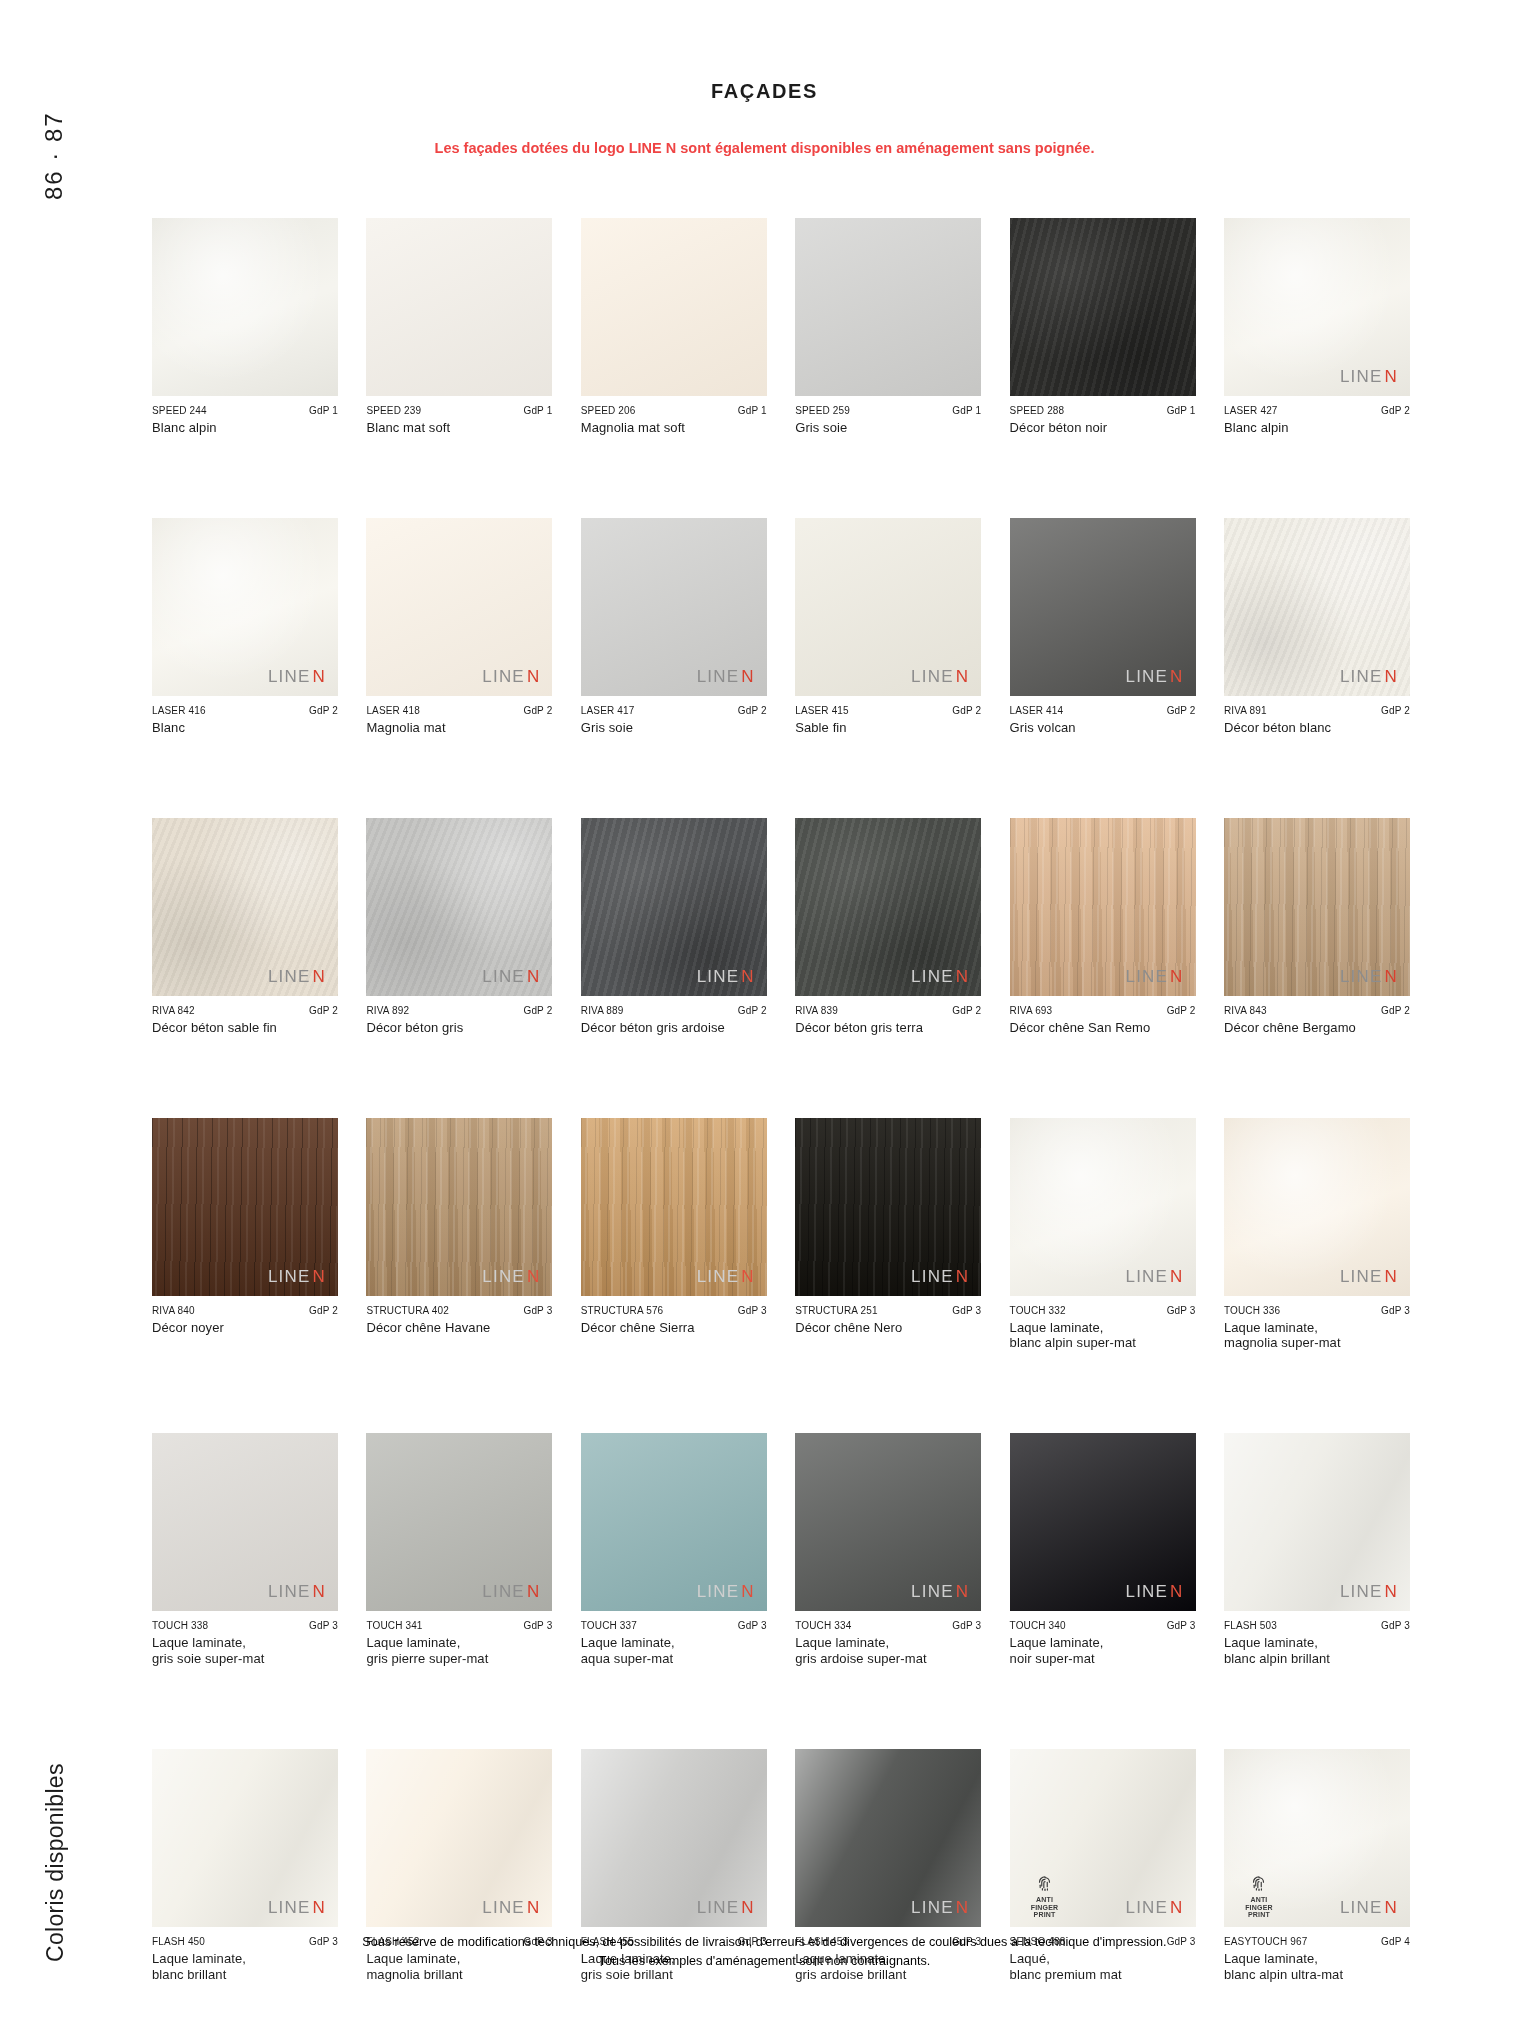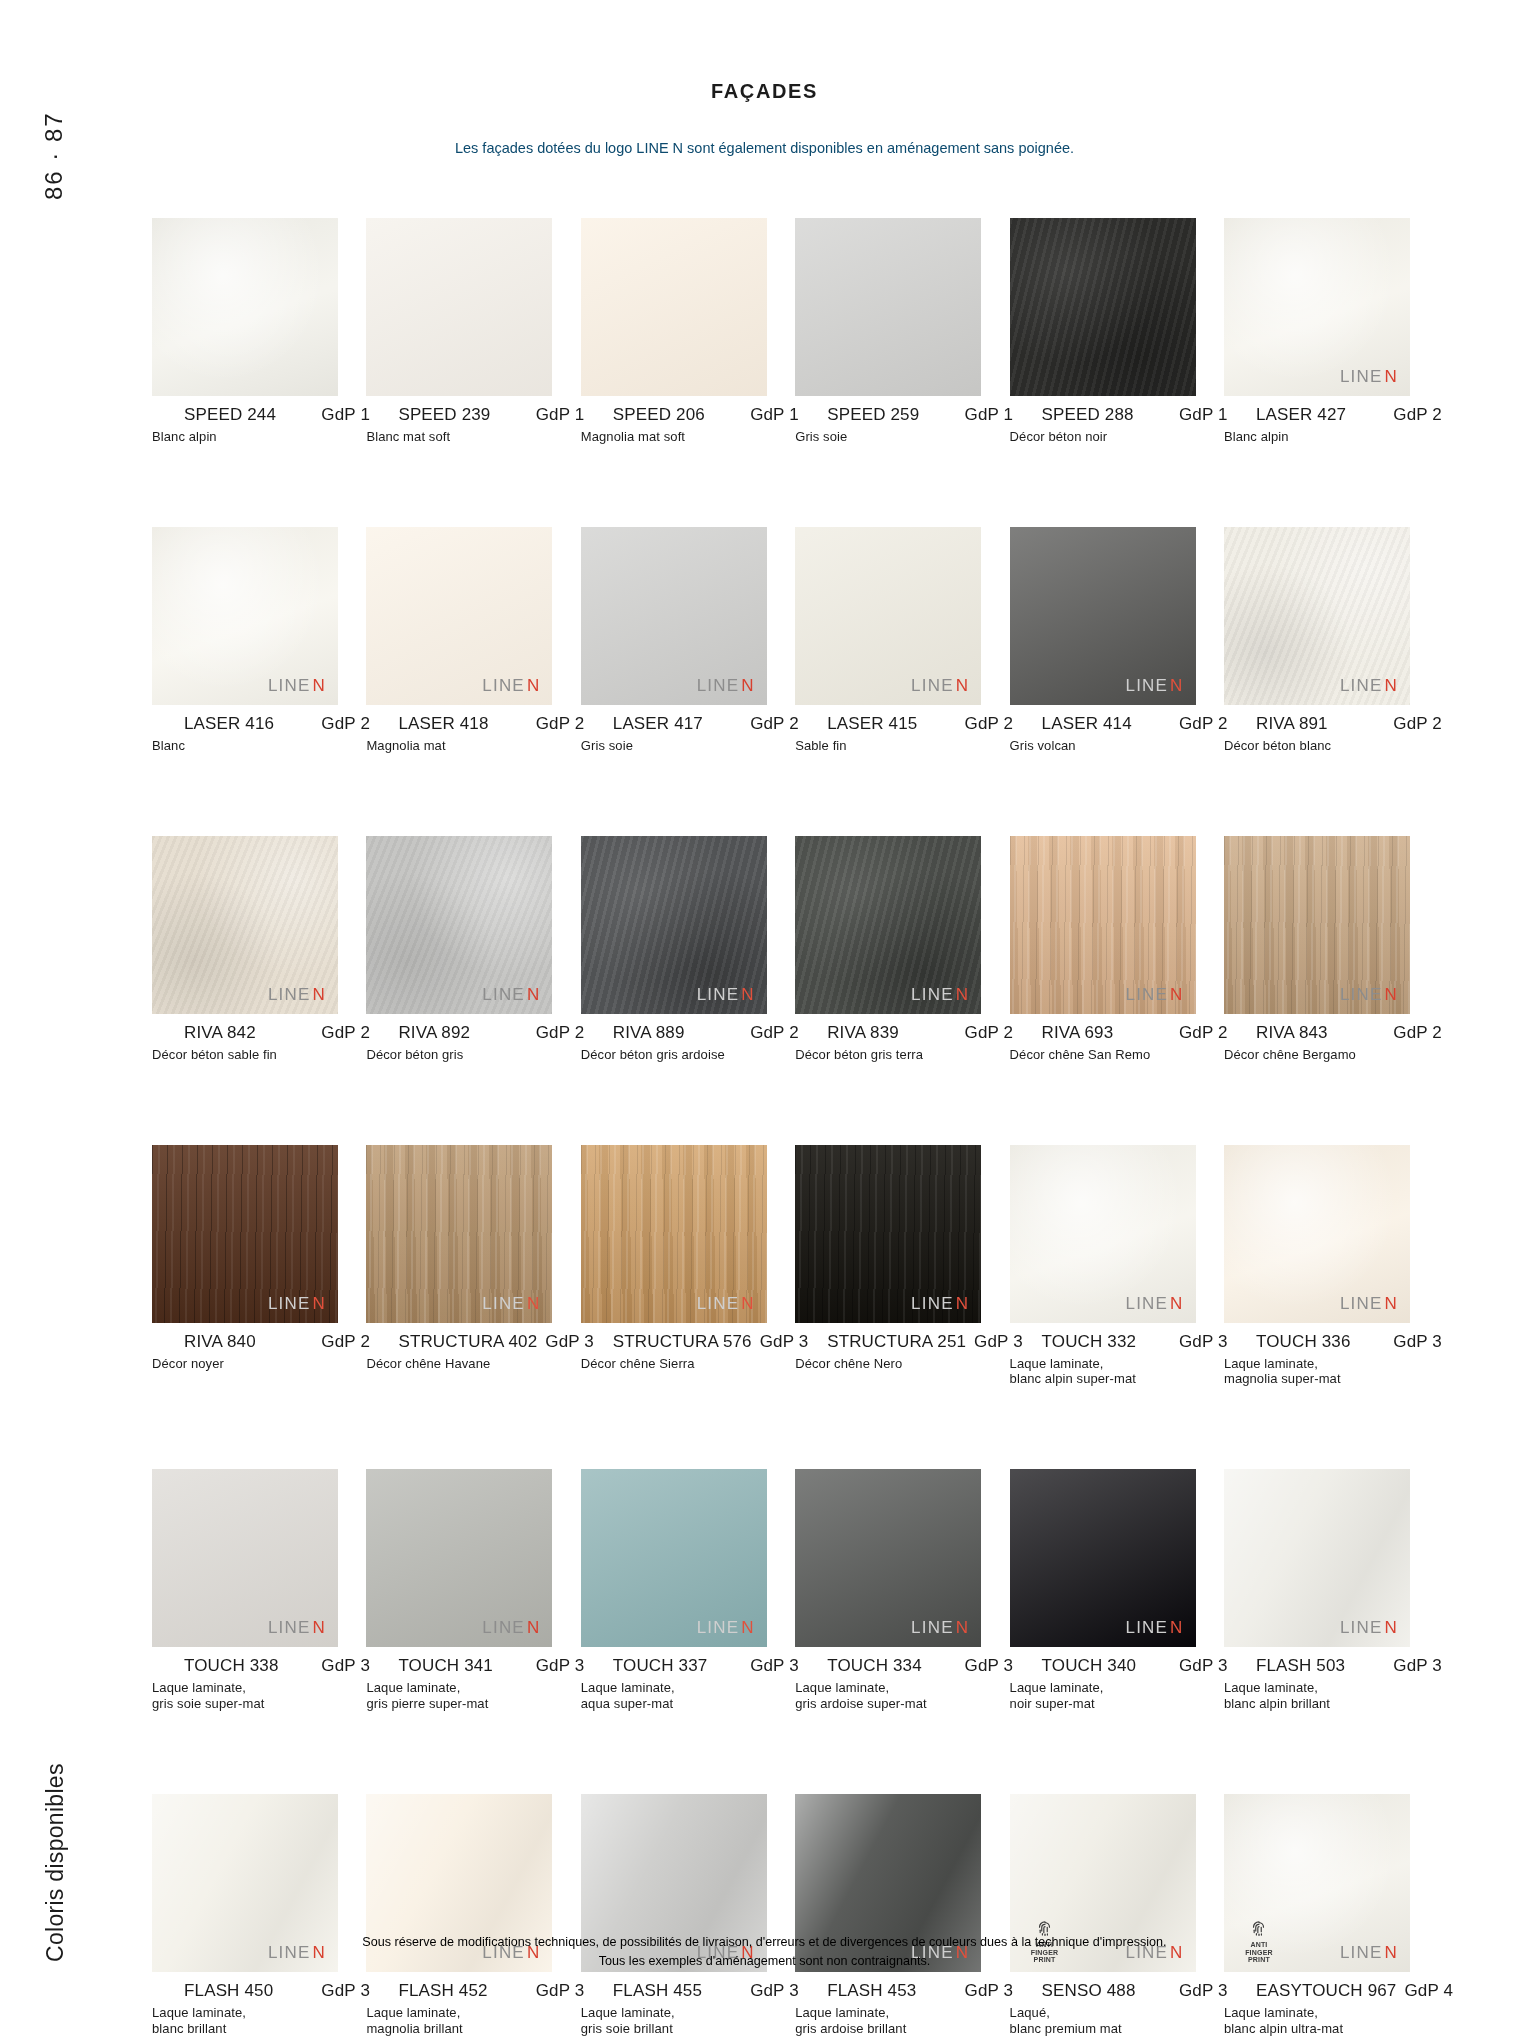--- a/index.html
+++ b/index.html
@@ -57,22 +57,22 @@
     font-weight: 700;
     letter-spacing: 1.6px;
   }
   .page-subtitle {
     position: absolute;
     top: 140px;
     left: 0;
     width: 100%;
     text-align: center;
     font-size: 14.5px;
-    font-weight: 400;
-    color: #0c4a6e;
+    font-weight: 700;
+    color: #ef4444;
   }
 
   
   .grid {
     position: absolute;
     top: 218px;
     left: 152px;
     width: 1245px;
     display: grid;
     grid-template-columns: repeat(6, 213px);
@@ -123,24 +123,23 @@
     margin-top: 2px;
   }
   .afp-badge svg { display: block; margin: 0 auto; }
 
   
   .label-head {
     display: flex;
     align-items: center;
     width: 186px;
     margin-top: 9px;
-    font-size: 17px;
+    font-size: 10px;
     letter-spacing: 0.15px;
     white-space: nowrap;
-    margin-left: 32px;
   }
   .label-code { flex: 0 0 auto; }
   .label-gdp { margin-left: auto; padding-left: 8px; }
   .label-desc {
     width: 192px;
     margin-top: 4px;
     font-size: 13px;
     line-height: 1.22;
     letter-spacing: 0.1px;
     white-space: pre-line;

